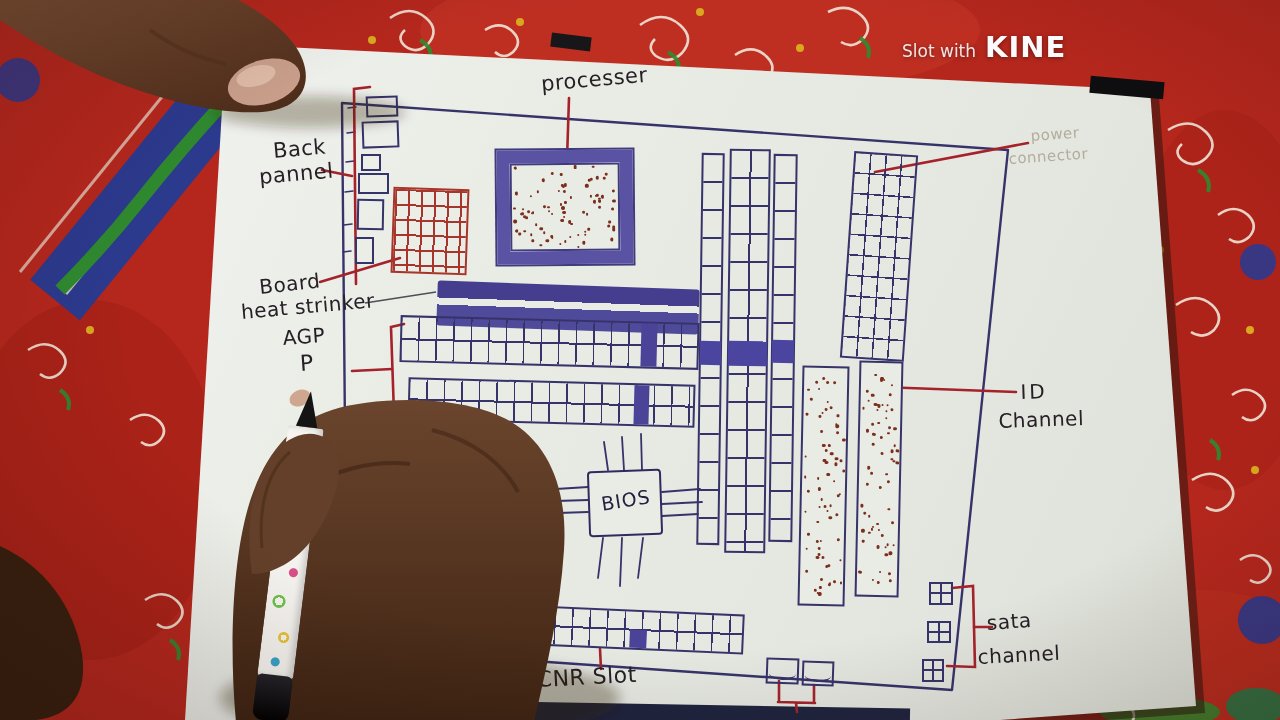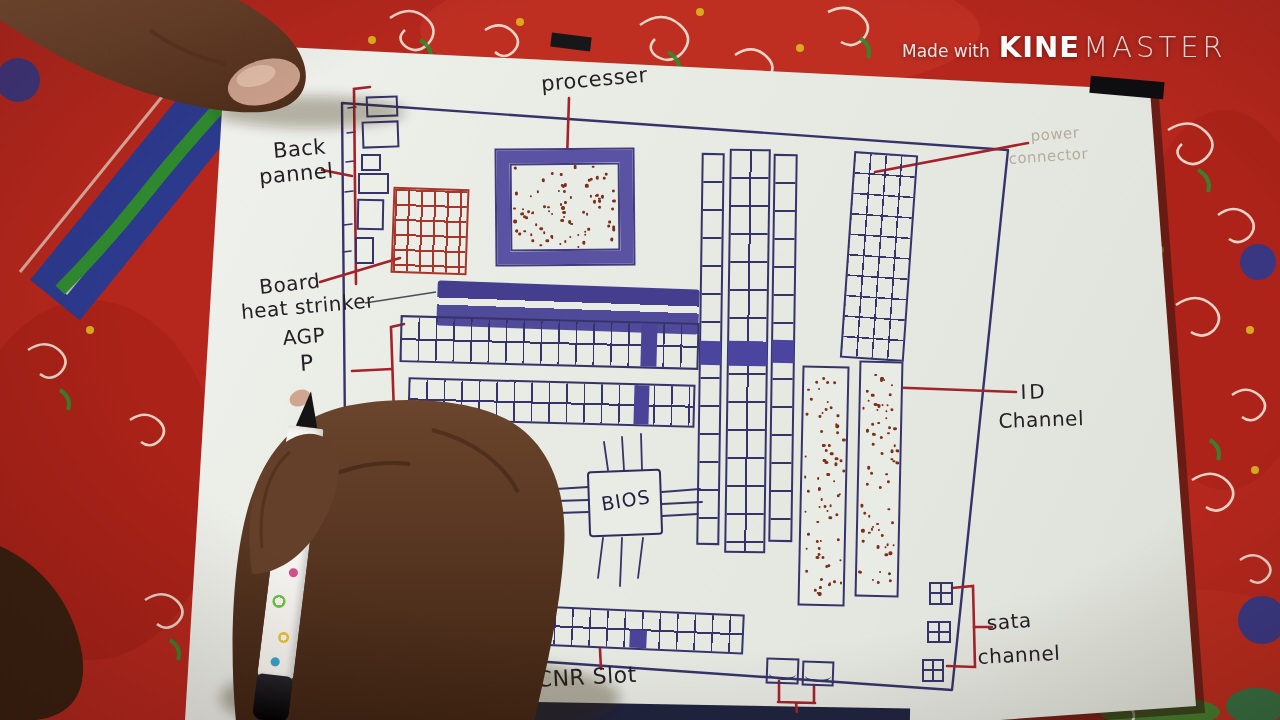--- a/index.html
+++ b/index.html
@@ -519,18 +519,17 @@
   </div>
 
   <svg class="layer thumb" width="1280" height="720" viewBox="0 0 1280 720">
     <path d="M252 574 C244 518 254 466 286 442 C306 428 328 432 336 452 C344 474 334 506 316 534 C300 558 276 574 252 574 Z" fill="#64402a"></path>
     <path d="M262 548 C258 506 268 470 290 452" stroke="#43260f" stroke-width="3" fill="none" opacity=".5"></path>
   </svg>
 
   <div class="vignette"></div>
 
   <div class="wm">
-    <span class="pre">Made with</span>
+    <span class="pre">Slot with</span>
     <span class="b1">KINE</span>
-    <span class="b2">MASTER</span>
   </div>
 
 </div>
 
 </body></html>

